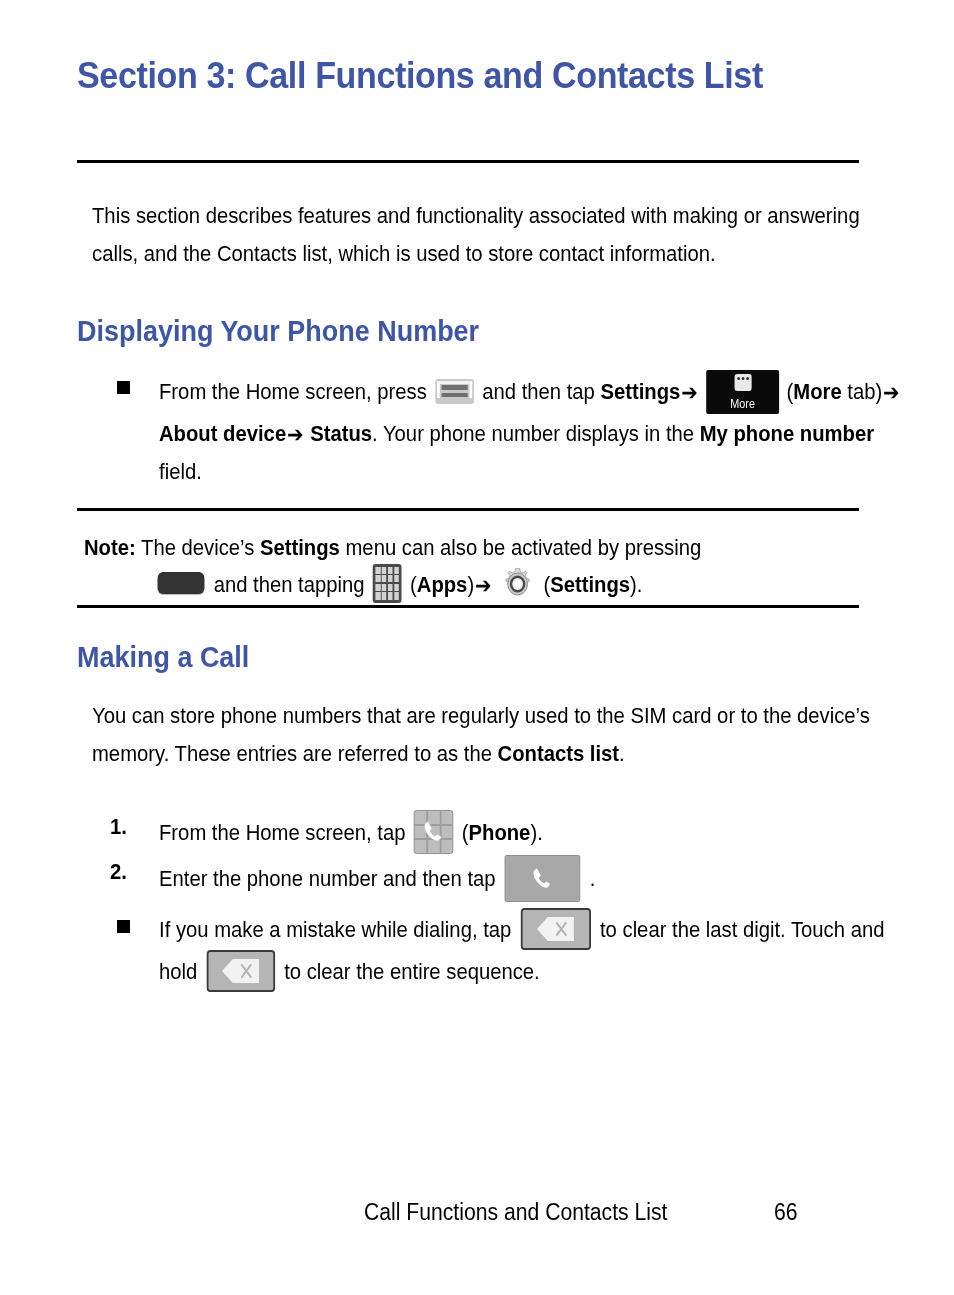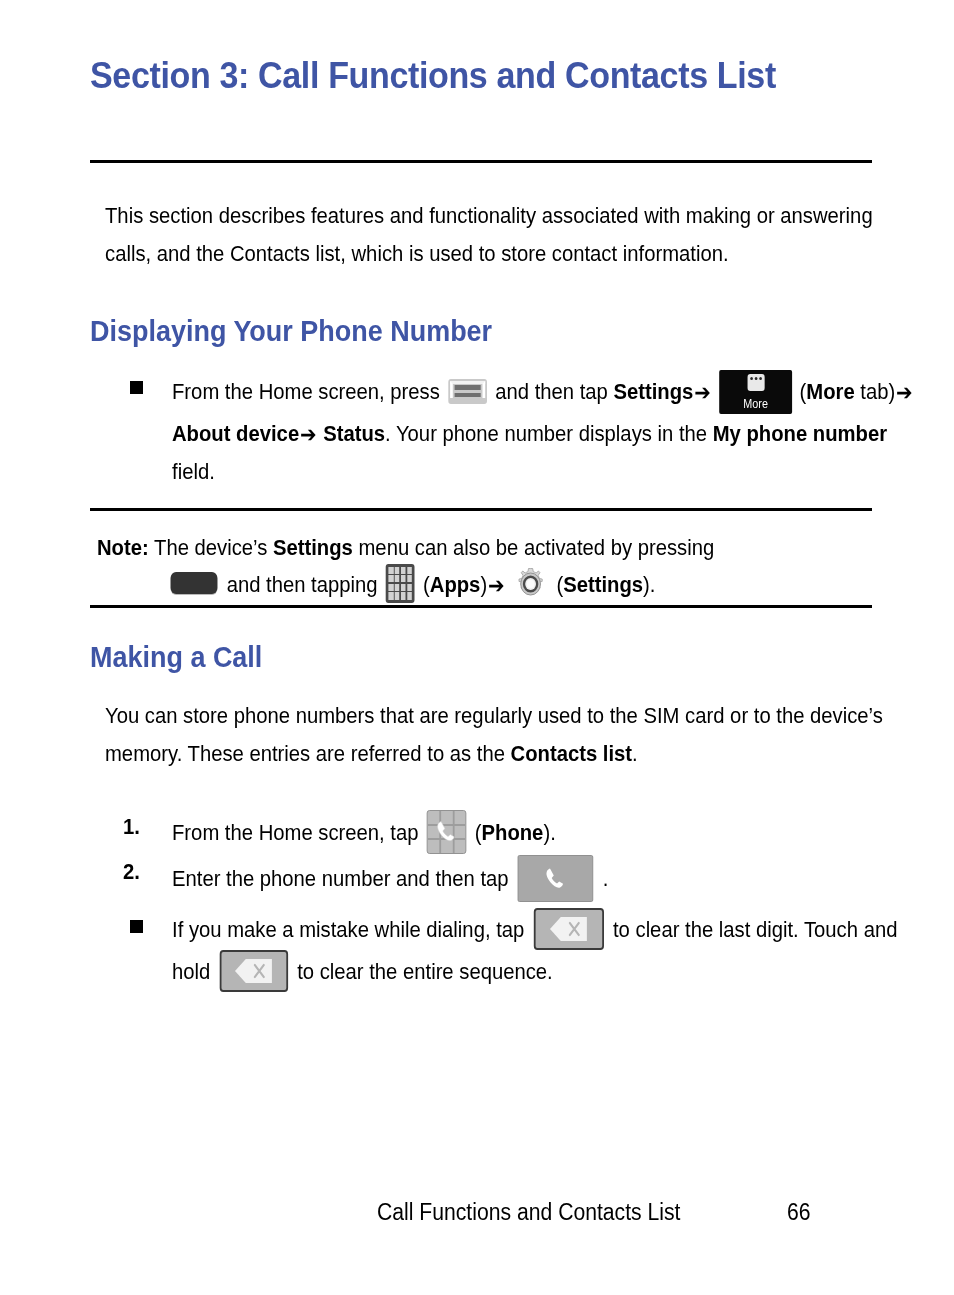--- a/index.html
+++ b/index.html
@@ -10,21 +10,21 @@
   body {
     width: 954px;
     height: 1295px;
     position: relative;
     font-family: "Liberation Sans", sans-serif;
     color: #000000;
     overflow: hidden;
   }
   .page {
     position: absolute;
-    left: 17px; top: 0;
+    left: 4px; top: 0;
     width: 834px;
     height: 1295px;
   }
 
   
   .h1 {
     position: absolute;
     left: 73px;
     top: 52px;
     width: 790px;

